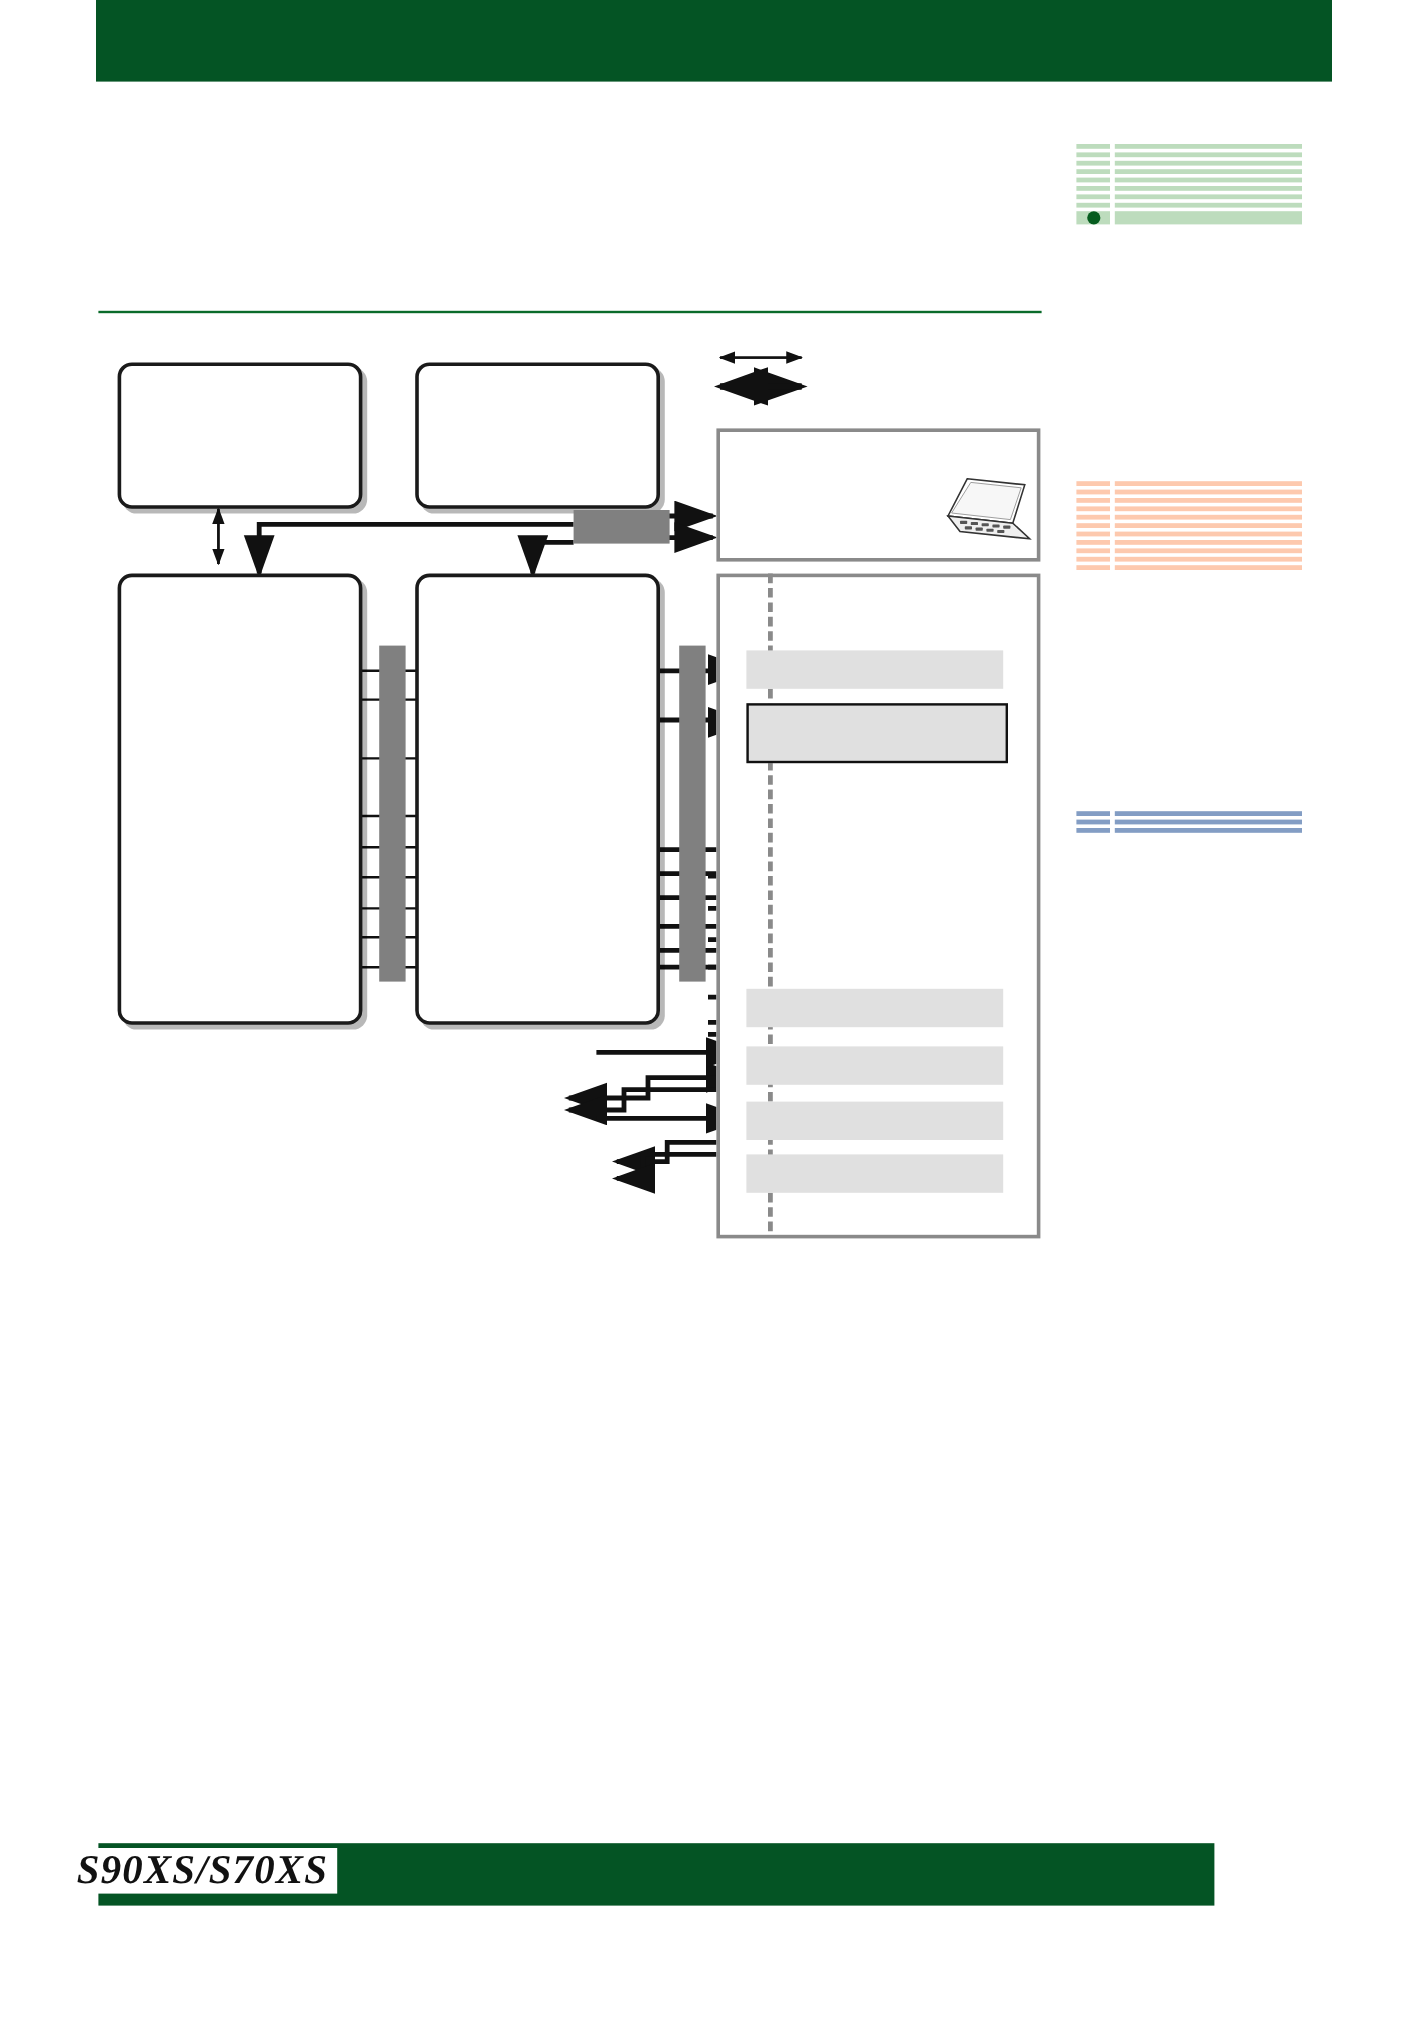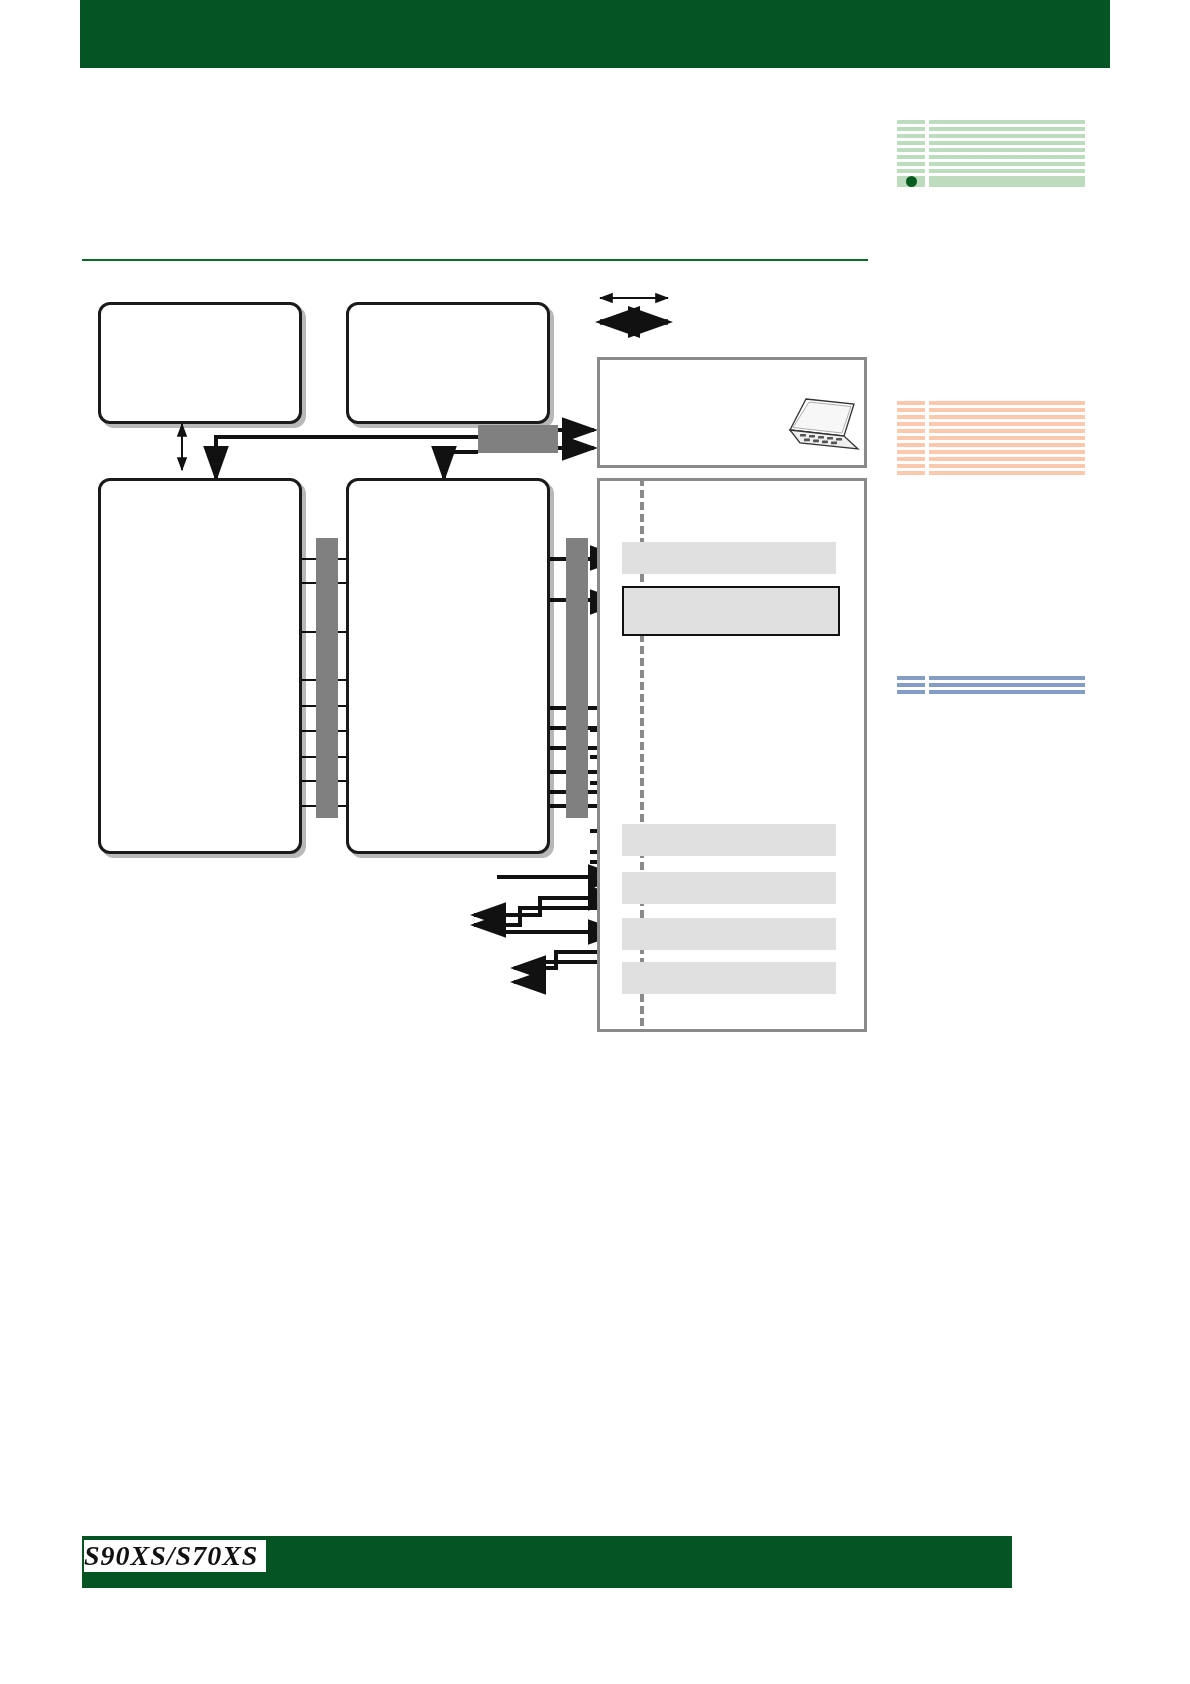--- a/index.html
+++ b/index.html
@@ -47,22 +47,22 @@
   .tg .tk,.tg .tv{background:#bddcbd;}
   .to .tk,.to .tv{background:#fdc9ae;}
   .tb .tk,.tb .tv{background:#839dc4;}
   .dot{width:11px;height:11px;border-radius:50%;background:#065c1e;display:inline-block;}
 
   
   .laptop{position:absolute;}
 
   
   .foot-bar{position:absolute;left:82px;top:1536px;width:930px;height:52px;background:#045424;}
-  .logo{position:absolute;left:84px;top:1540px;font-family:"Liberation Serif",serif;font-style:italic;
-        font-weight:bold;font-size:28px;color:#111;letter-spacing:1px;background:#fff;padding:0 8px 0 0;}
+  .logo{position:absolute;left:64px;top:1540px;font-family:"Liberation Serif",serif;font-style:italic;
+        font-weight:bold;font-size:34px;color:#111;letter-spacing:1px;background:#fff;padding:0 8px 0 0;}
   .pgno{position:absolute;right:84px;top:1548px;color:#fff;font-size:14px;font-weight:bold;}
 
   svg{position:absolute;left:0;top:0;pointer-events:none;}
 </style>
 </head>
 <body>
 
 <div class="page">
 
   <div class="hdr-bar"></div>

